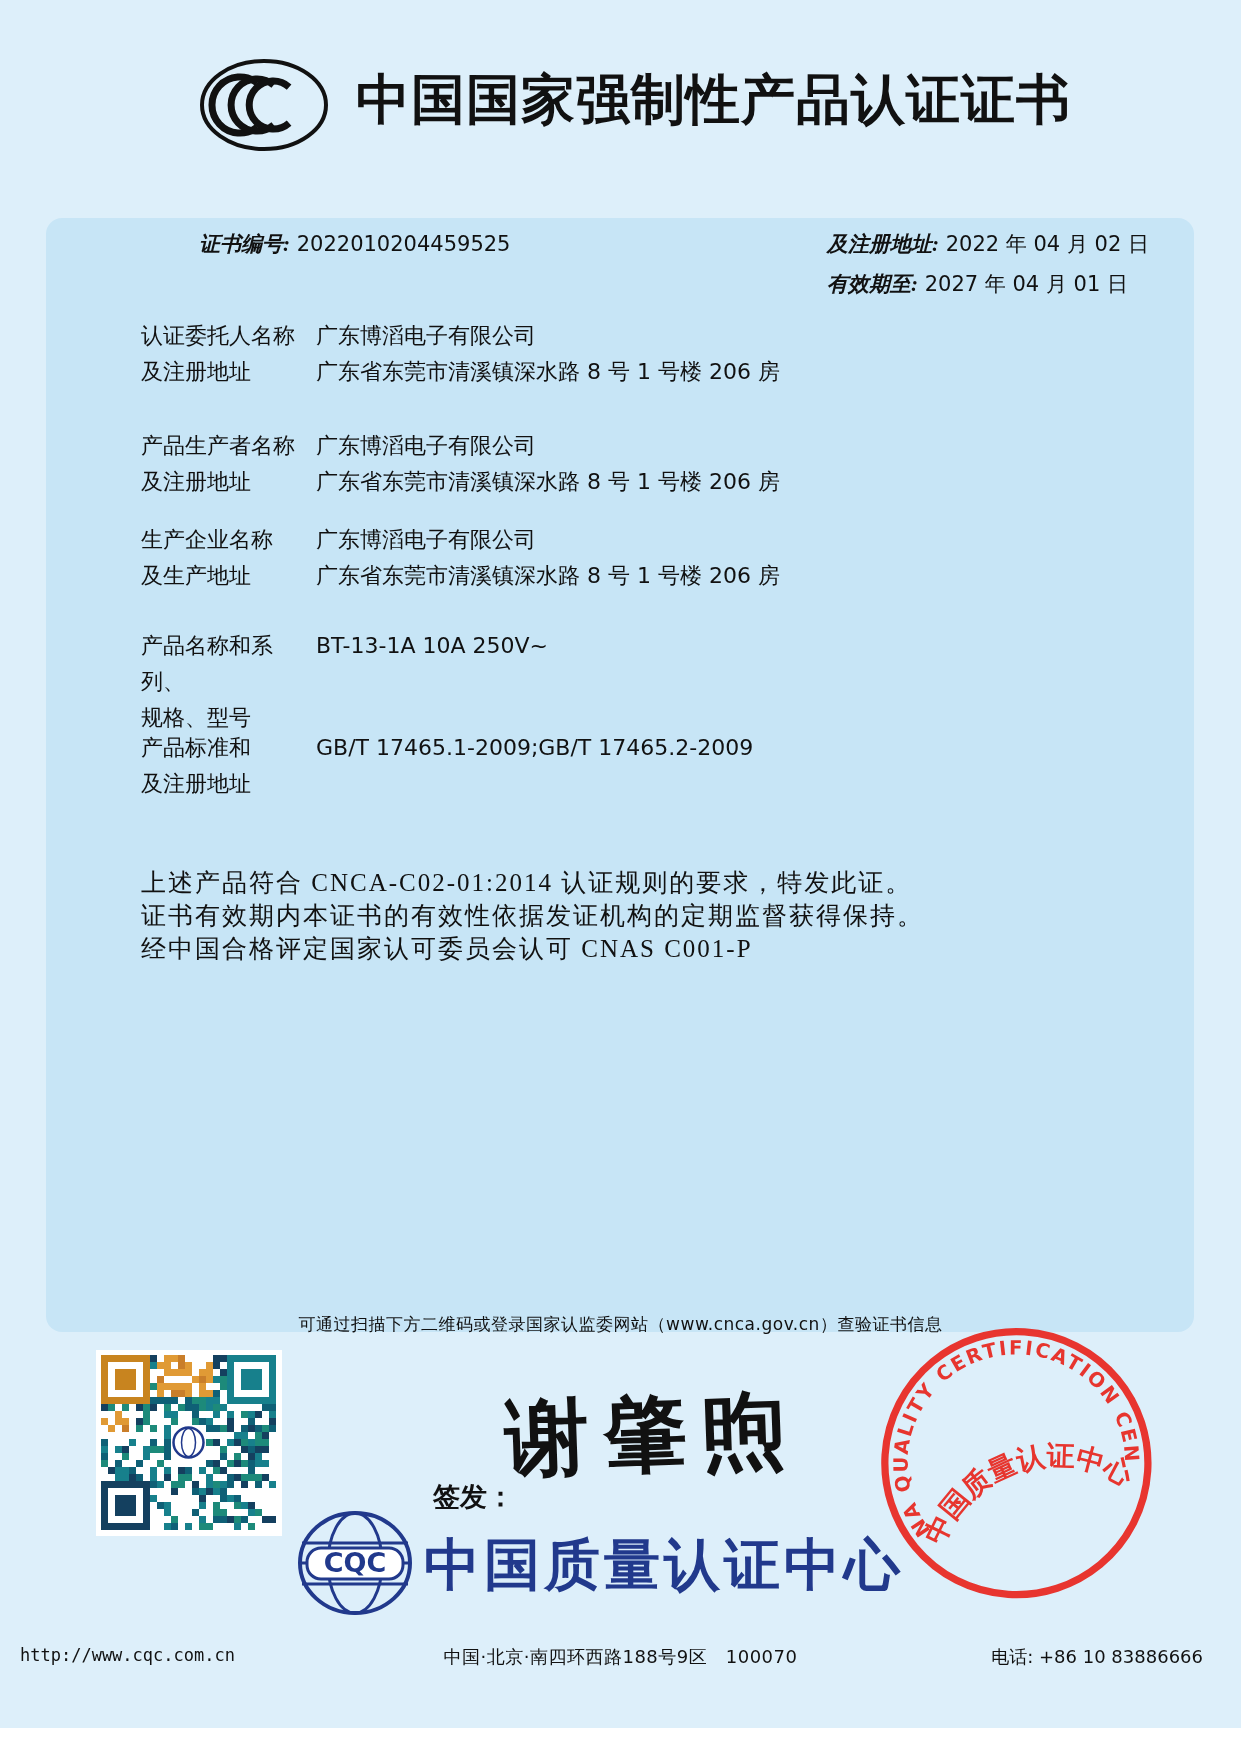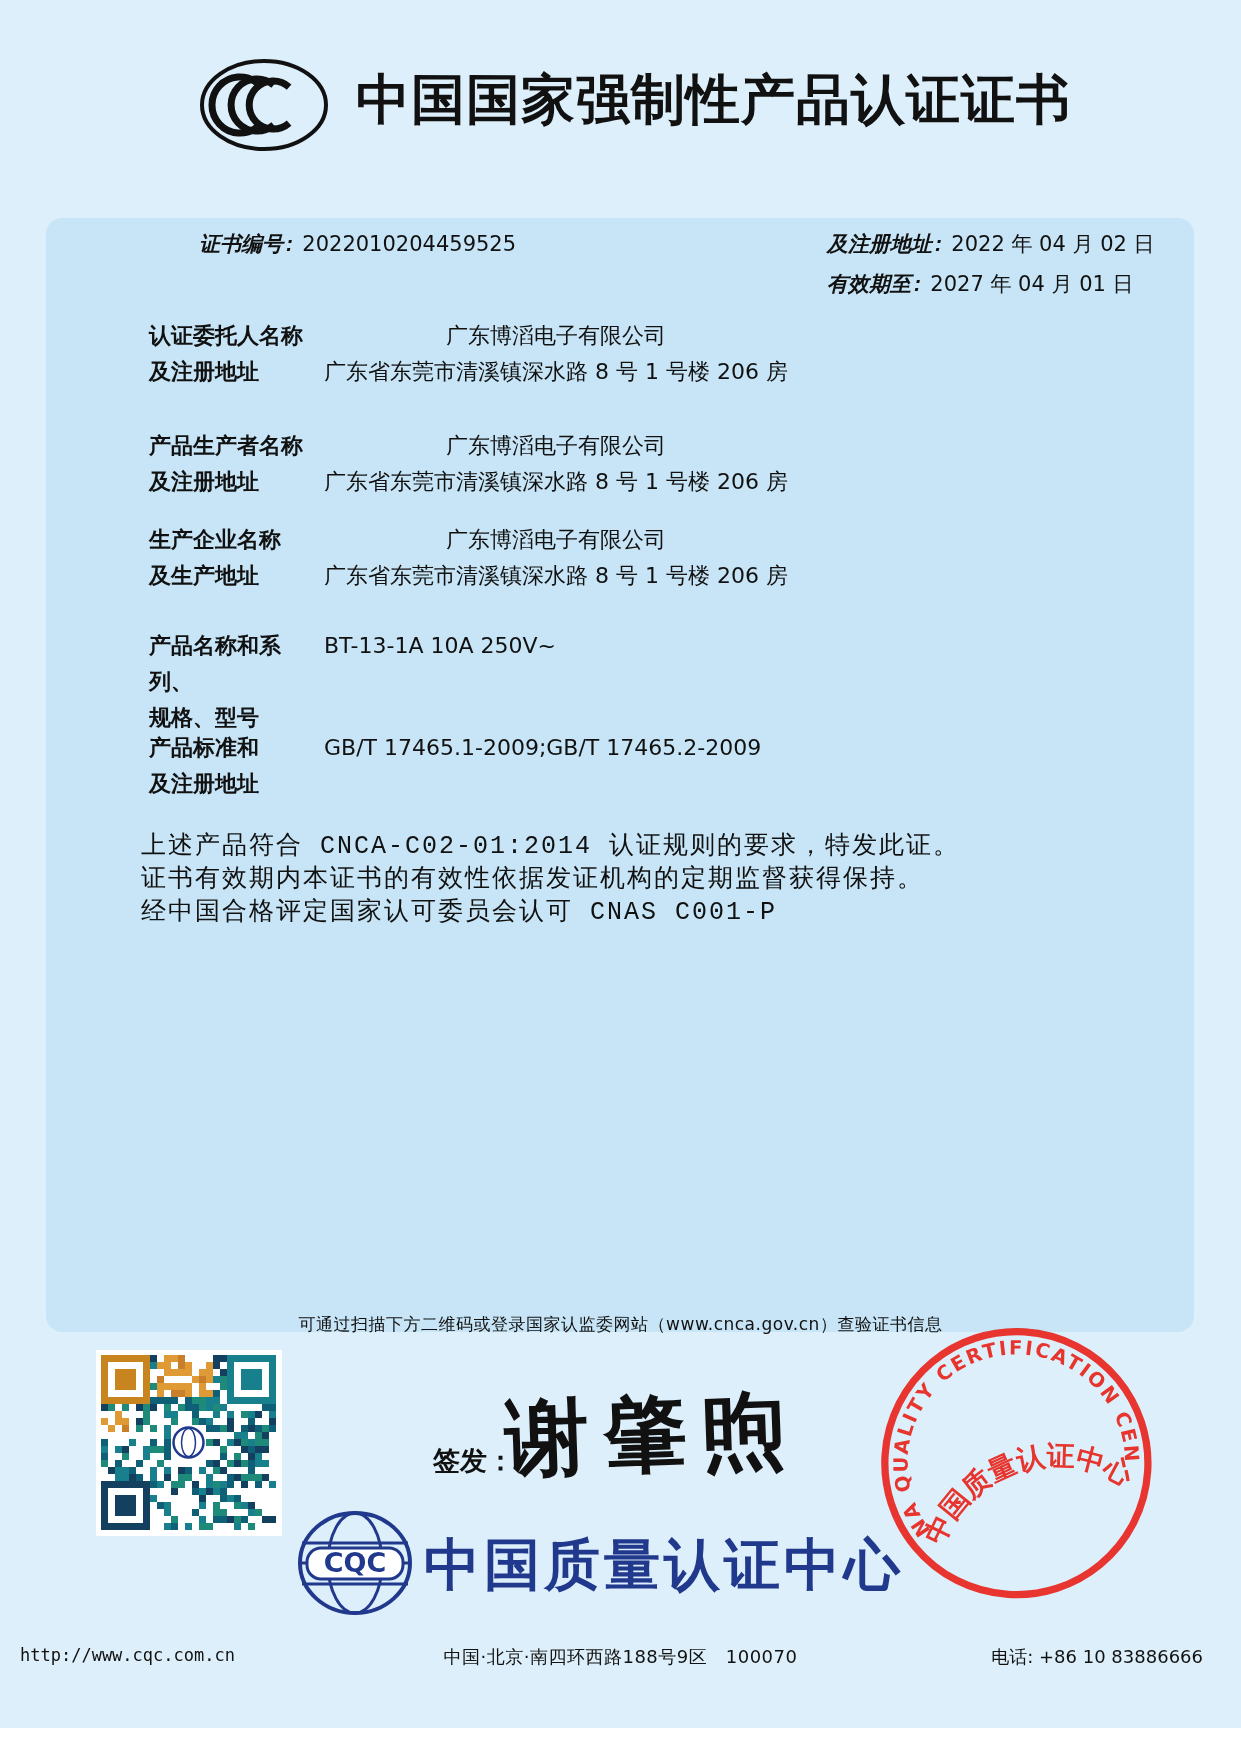--- a/index.html
+++ b/index.html
@@ -2,36 +2,36 @@
 <html><head>
 <meta charset="utf-8">
 <style>
   html,body{margin:0;padding:0;}
   .page{position:relative;width:1241px;height:1728px;background:#ddeffa;
         font-family:"DejavU Sans","DejaVu Sans",sans-serif;color:#111;overflow:hidden;}
   .page{font-family:"DejaVu Sans",sans-serif;}
   .panel{position:absolute;left:46px;top:218px;width:1148px;height:1114px;
          background:#c7e5f6;border-radius:16px;}
   .abs{position:absolute;}
-  .kai{font-family:Liberation Mono, monospace;}
+  .kai{font-family:Liberation Serif, serif;margin-top:36px;}
   
   .cert-title{left:356px;top:64px;font-size:54px;font-weight:bold;letter-spacing:1px;white-space:nowrap;}
   .ccc-logo{left:198px;top:58px;}
   
   .cert-no{left:199px;top:230px;font-size:21px;white-space:nowrap;}
   .cert-no .lbl{font-weight:bold;font-style:italic;}
   .date-line{font-size:21px;white-space:nowrap;}
   .date-line .lbl{font-weight:bold;font-style:italic;}
   .issue{left:827px;top:230px;}
   .valid{left:827px;top:270px;}
   .val{font-family:"DejaVu Sans",sans-serif;font-style:normal;font-weight:normal;}
   
   .field-row{position:absolute;left:141px;display:flex;font-size:22px;line-height:36px;}
-  .flabels{width:175px;font-weight:bold;flex-shrink:0;margin-left:8px;}
-  .fvalues{white-space:nowrap;text-align:center;}
+  .flabels{width:175px;font-weight:normal;flex-shrink:0;}
+  .fvalues{white-space:nowrap;}
   
   .statements{left:141px;top:830px;font-size:25px;line-height:33px;letter-spacing:2px;white-space:nowrap;}
   
   .verify{left:0;right:0;top:1313px;text-align:center;font-size:17px;letter-spacing:.5px;}
   
   .qr{left:96px;top:1350px;}
   
   .sign-label{left:433px;top:1443px;font-size:27px;font-weight:bold;}
   .signature{left:505px;top:1378px;font-size:84px;font-weight:bold;letter-spacing:14px;
              font-family:"DejaVu Serif",serif;transform:rotate(-2deg);white-space:nowrap;}

